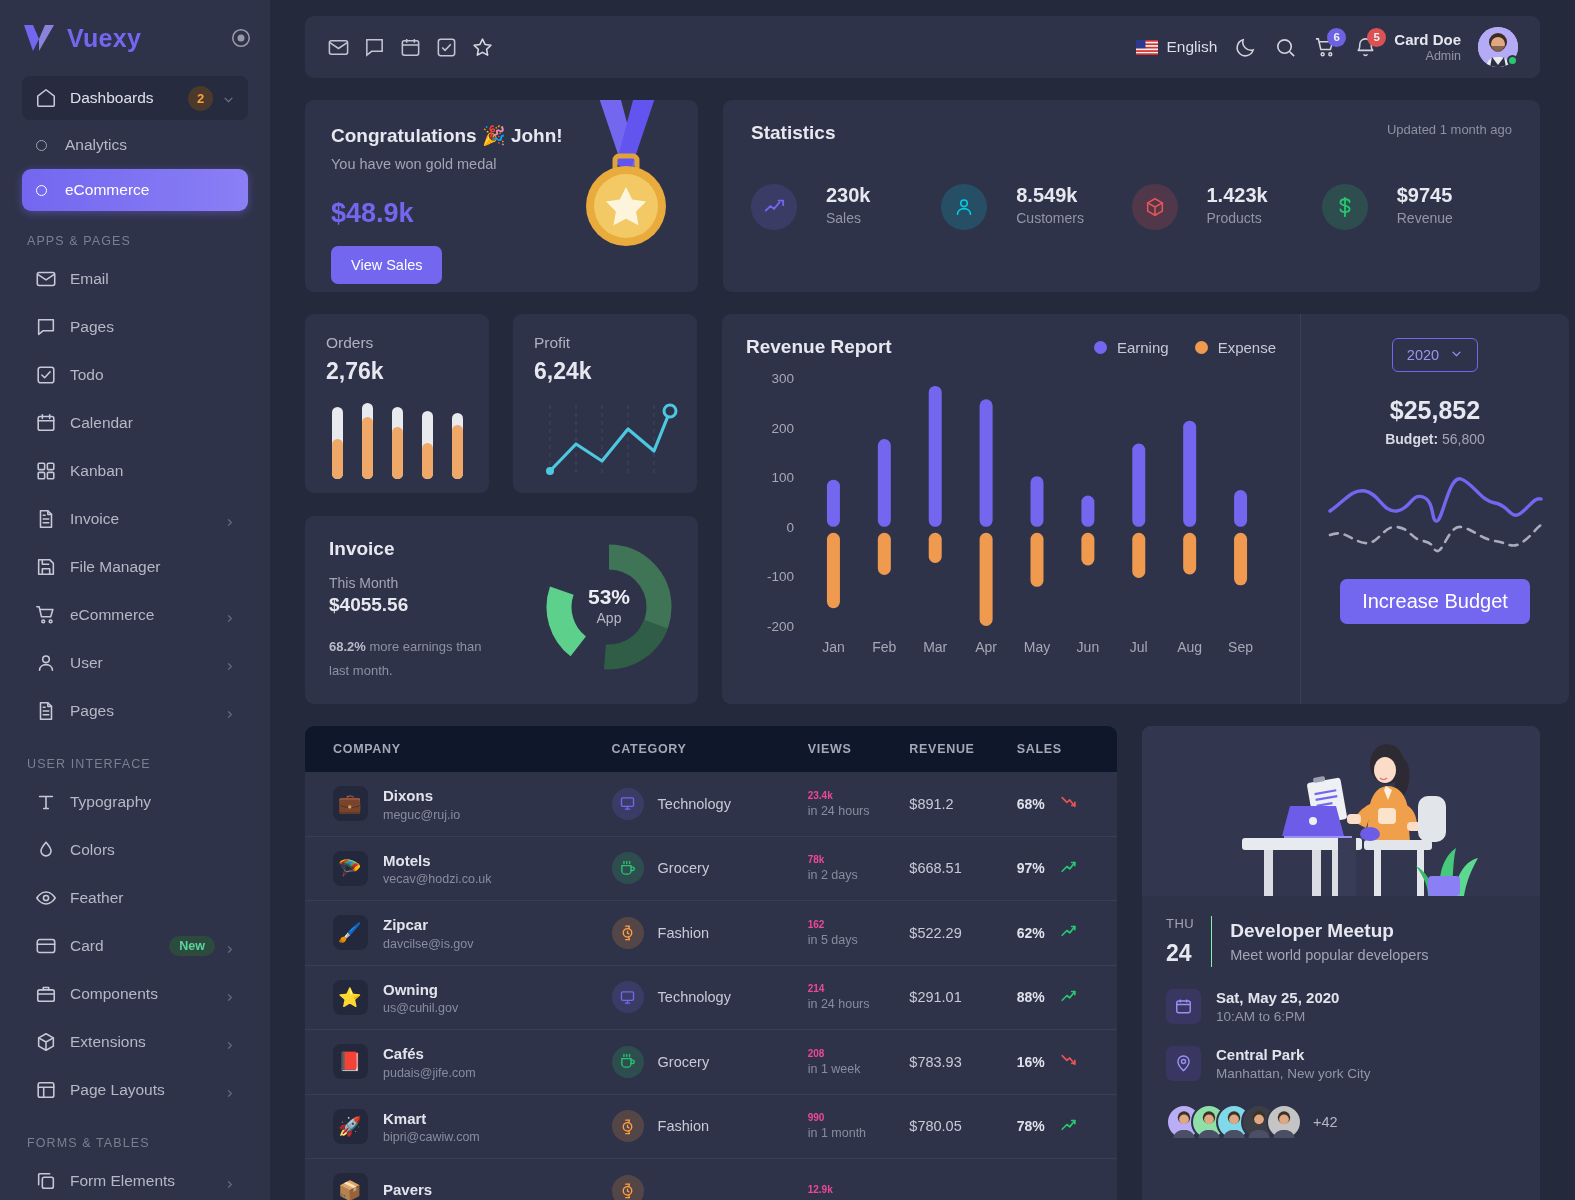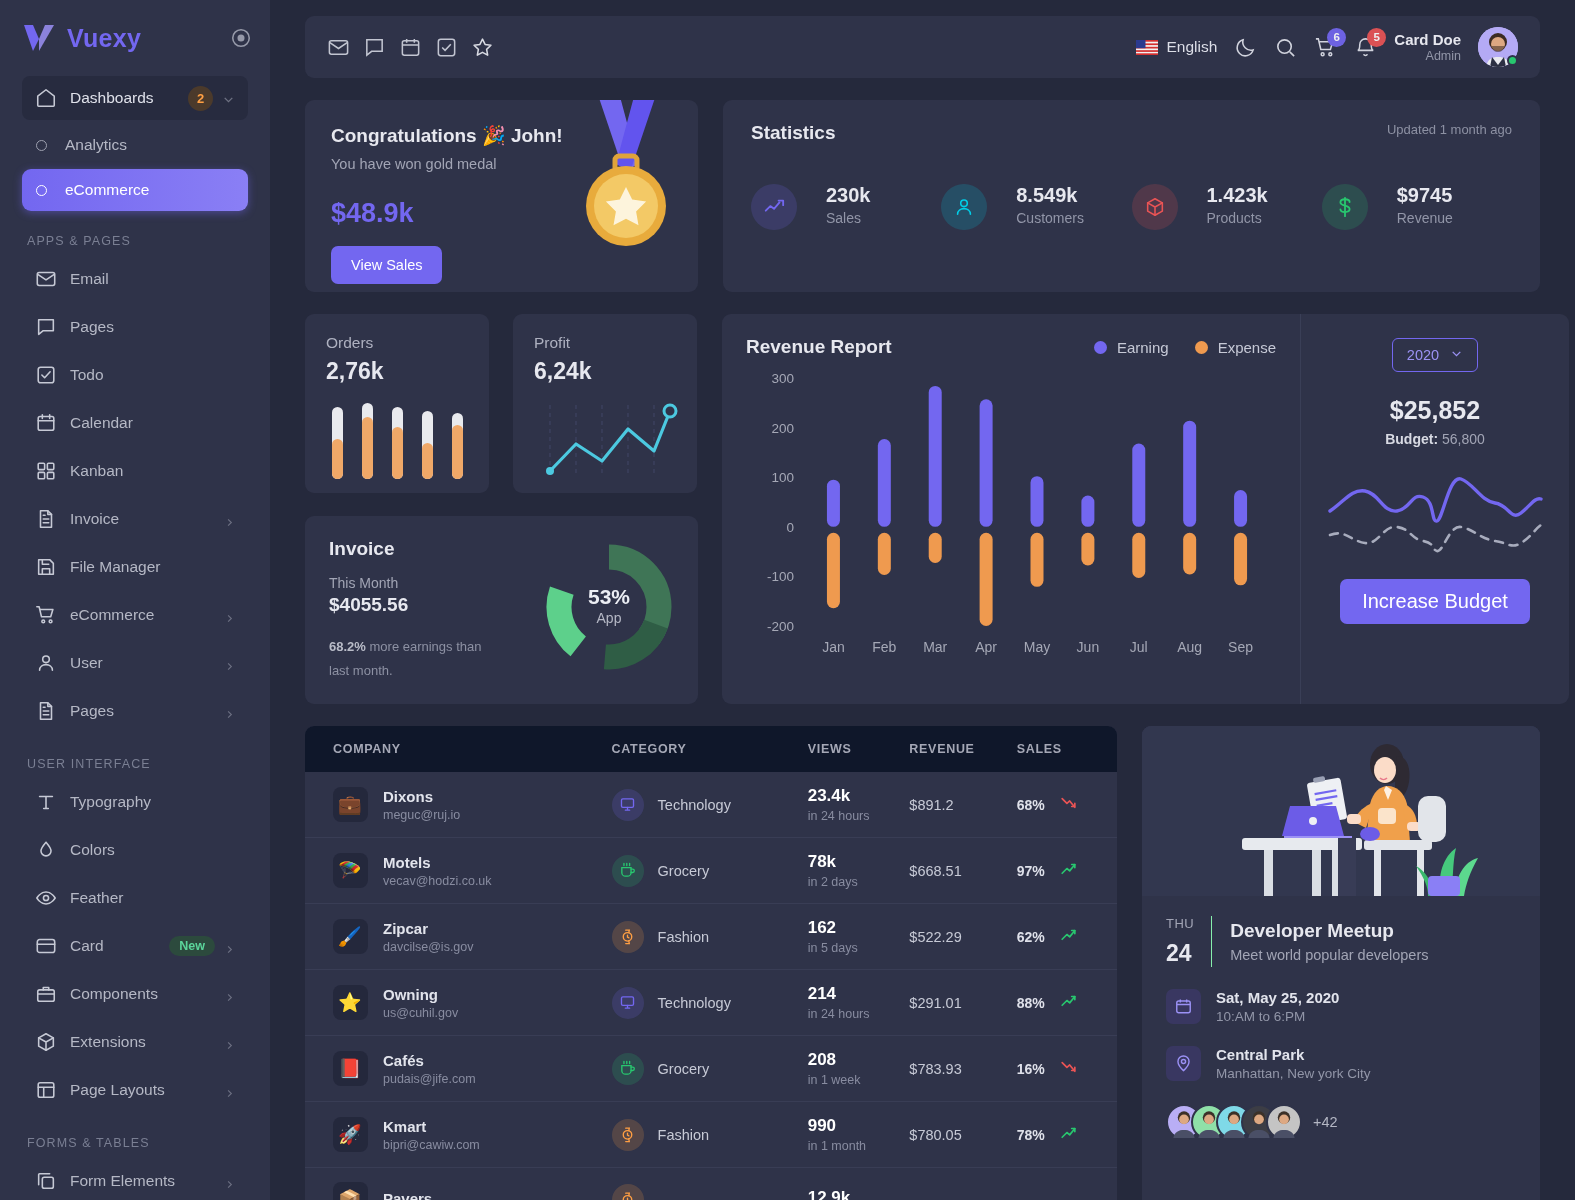--- a/index.html
+++ b/index.html
@@ -191,21 +191,21 @@
   }
   .co-n { font-size: 15px; font-weight: bold; color: #e2e4ec; line-height: 1.3; }
   .co-e { font-size: 12.5px; color: #888ca0; margin-top: 2px; }
   .cat { display: flex; align-items: center; }
   .cat-ic {
     width: 32px; height: 32px; border-radius: 50%;
     display: flex; align-items: center; justify-content: center;
     margin-right: 14px; flex: 0 0 32px;
   }
   .cat-n { font-size: 14.5px; color: #c7cad6; }
-  .v-main { font-size: 17px; font-weight: bold; color: #ffffff; }
+  .v-main { font-size: 10px; font-weight: bold; color: #ec4899; }
   .v-sub { font-size: 12.5px; color: #888ca0; margin-top: 3px; }
   .rev-c { font-size: 14.5px; color: #c7cad6; }
   .sales-c { display: flex; align-items: center; gap: 14px; }
   .sales-p { font-size: 14px; font-weight: bold; color: #dfe1ea; }
 
   .meetup { width: 398px; flex: 0 0 398px; overflow: hidden; }
   .meetup-img { height: 170px; background: #32374f; position: relative; overflow: hidden; }
   .meetup-body { padding: 20px 24px 0 24px; }
   .mu-head { display: flex; align-items: center; }
   .mu-date { padding-right: 17px; border-right: 1px solid #86efac; }

